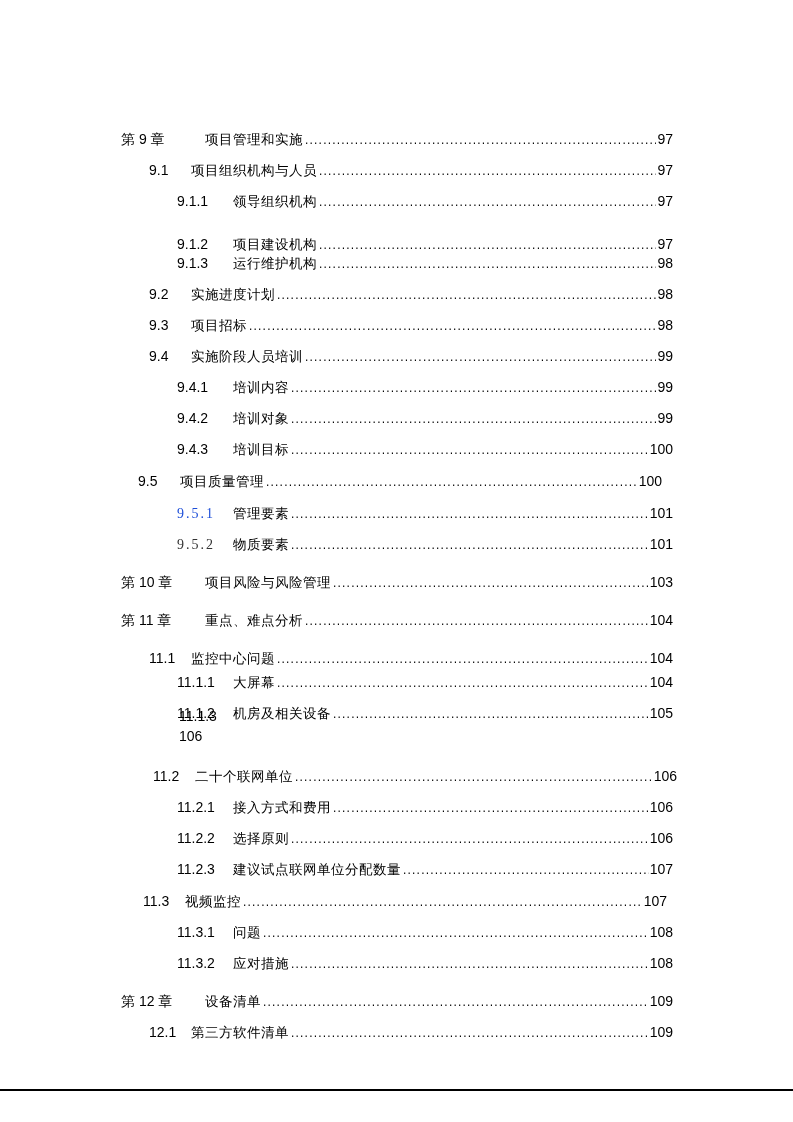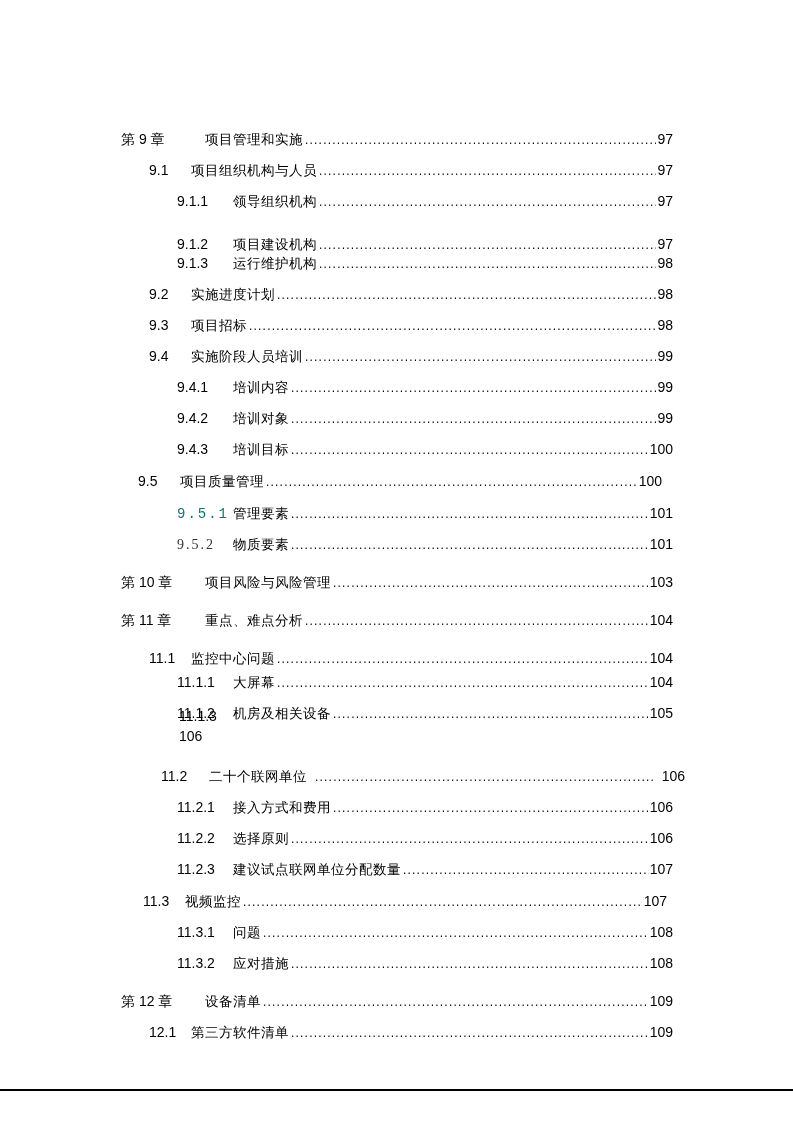--- a/index.html
+++ b/index.html
@@ -87,21 +87,21 @@
     <span class="leader"></span>
     <span class="page">100</span>
   </div>
   <div class="row" style="top:443px;left:138px;width:524px;">
     <span class="num" style="width:42px;">9.5</span>
     <span class="title">项目质量管理</span>
     <span class="leader"></span>
     <span class="page">100</span>
   </div>
   <div class="row" style="top:475px;left:177px;width:496px;">
-    <span class="num serif-num" style="width:56px;color:#0f766e;font-family:Liberation Mono, monospace;">9.5.1</span>
+    <span class="num serif-num" style="width:56px;color:#1d4ed8;">9.5.1</span>
     <span class="title">管理要素</span>
     <span class="leader"></span>
     <span class="page">101</span>
   </div>
   <div class="row" style="top:506px;left:177px;width:496px;">
     <span class="num serif-num" style="width:56px;color:#333;">9.5.2</span>
     <span class="title">物质要素</span>
     <span class="leader"></span>
     <span class="page">101</span>
   </div>
@@ -135,21 +135,21 @@
     <span class="num" style="width:56px;">11.1.2</span>
     <span class="title">机房及相关设备</span>
     <span class="leader"></span>
     <span class="page">105</span>
   </div>
   <div class="row" style="top:706px;left:177px;width:496px;flex-direction:column;">
     <span class="num" style="width:56px;">11.1.3</span>
     <span class="leader"></span>
     <span class="page">106</span>
   </div>
-  <div class="row" style="top:738px;left:161px;width:524px;gap:6px;">
+  <div class="row" style="top:738px;left:153px;width:524px;">
     <span class="num" style="width:42px;">11.2</span>
     <span class="title">二十个联网单位</span>
     <span class="leader"></span>
     <span class="page">106</span>
   </div>
   <div class="row" style="top:769px;left:177px;width:496px;">
     <span class="num" style="width:56px;">11.2.1</span>
     <span class="title">接入方式和费用</span>
     <span class="leader"></span>
     <span class="page">106</span>

